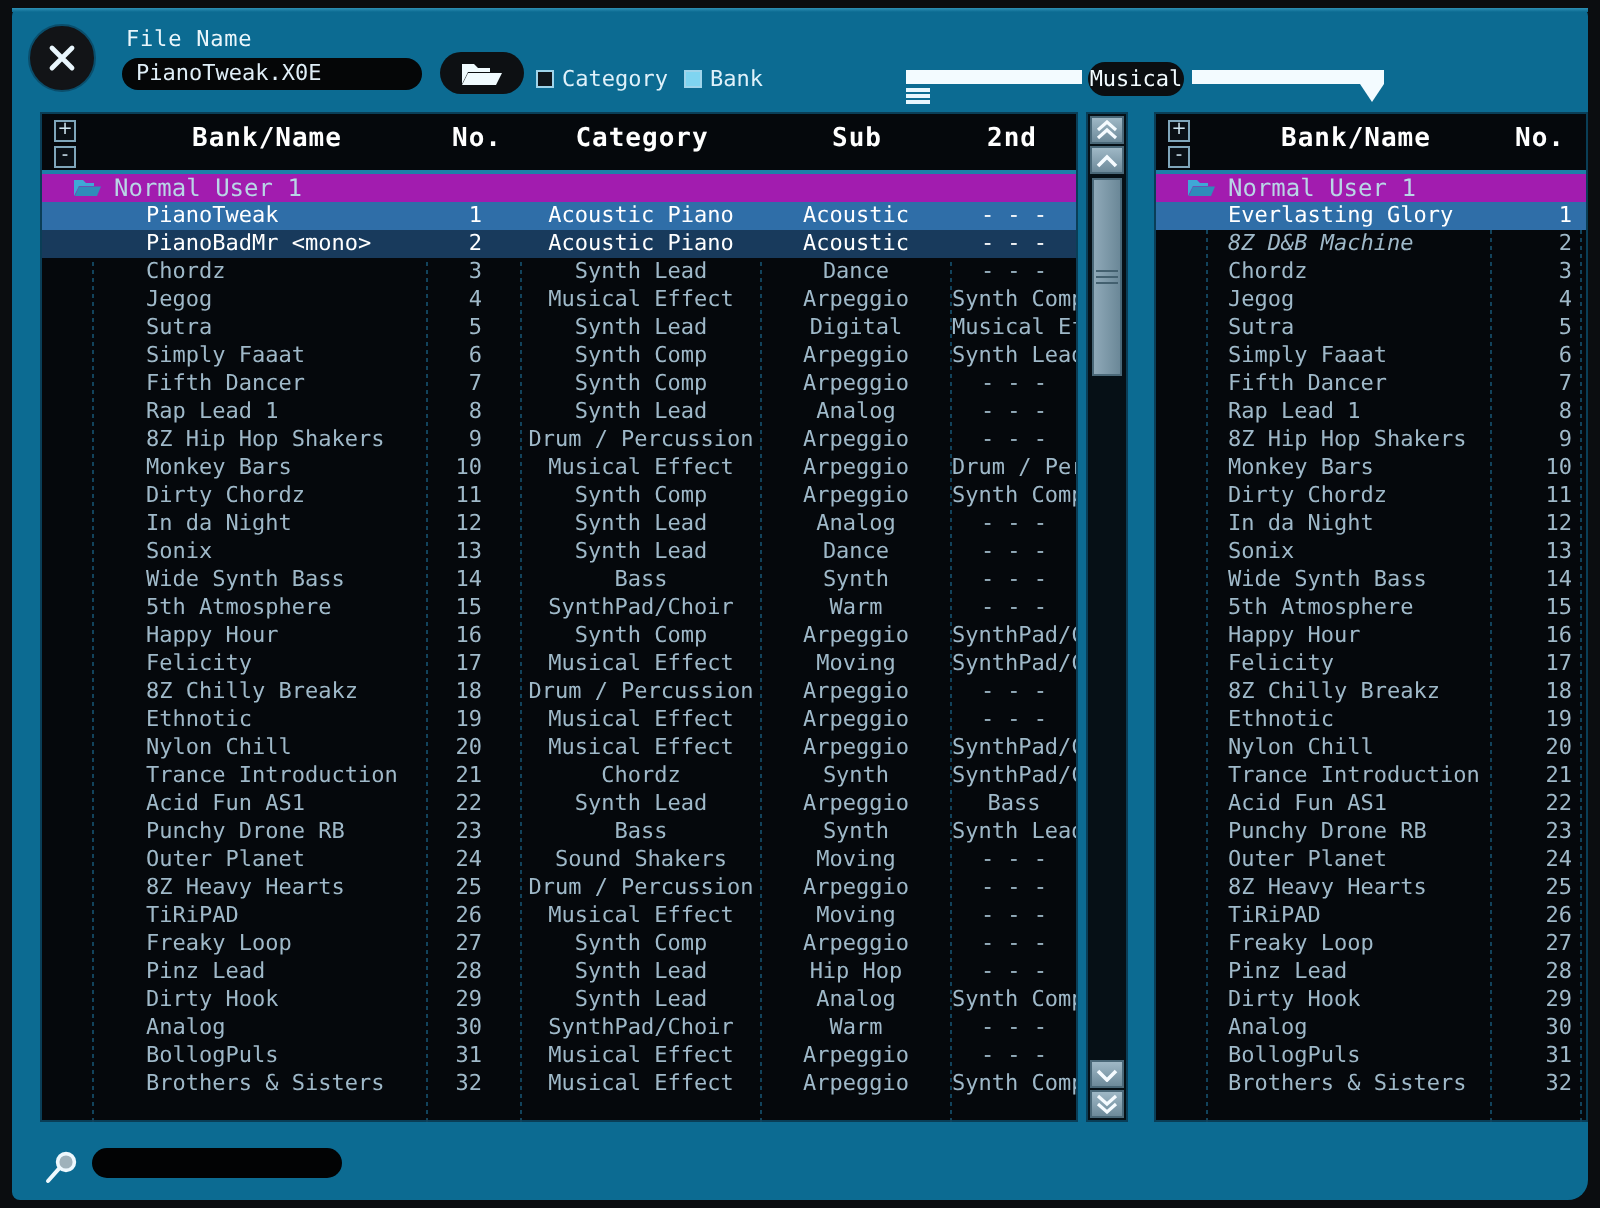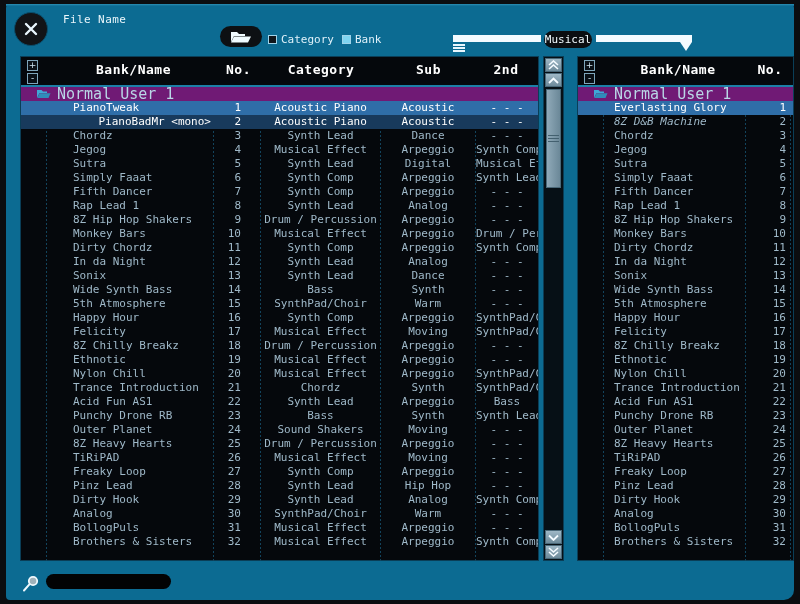--- a/index.html
+++ b/index.html
@@ -103,22 +103,22 @@
     line-height:9px; text-align:center; background:#0a1016; cursor:pointer;
     font-family:"DejaVu Sans",sans-serif;
   }
 
   .tbody{ position:relative; overflow:hidden; }
   #left-panel .tbody{ height:471px; }
   #right-panel .tbody{ height:471px; }
 
   .folder-row{
     position:relative; height:14px; line-height:14px;
-    color:#b9d6e6; font-size:15px; padding-left:36px;
-    background:#701a75;
+    color:#b9d6e6; font-size:12px; padding-left:36px;
+    background:#a21caf;
   }
   .folder-row .fico{ position:absolute; left:16px; top:2px; }
 
   .row{
     position:relative; height:14px; line-height:14px;
     font-size:11px; color:#9fb9c9; white-space:nowrap;
   }
   .row.sel1{ background:#2f6ea8; color:#ffffff; }
   .row.sel2{ background:#183a5c; color:#ffffff; }
   .row .c-name{ position:absolute; text-align:left; overflow:hidden; }
@@ -164,20 +164,21 @@
 <div id="app">
   <div class="window">
 
     <div class="close-btn">
       <svg width="18" height="18" viewBox="0 0 18 18">
         <path d="M4 4 L14 14 M14 4 L4 14" stroke="#e9f6fd" stroke-width="2.4" stroke-linecap="round" fill="none"></path>
       </svg>
     </div>
 
     <div class="filename-label">File Name</div>
+    <div class="filename-field">PianoTweak.X0E</div>
 
     <div class="folder-btn">
       <svg width="22" height="14" viewBox="0 0 22 14">
         <path d="M1 12 L1 2 L7 2 L9 4 L15 4 L15 6 L4 6 Z" fill="#f0fbff"></path>
         <path d="M4 6.5 L21 6.5 L18 12.5 L1 12.5 Z" fill="#f0fbff"></path>
       </svg>
     </div>
 
     <div class="radio-group radio" id="cat-radio">
       <span class="box"></span>
@@ -228,21 +229,21 @@
         </div>
         <div id="left-rows">
             <div class="row sel1">
               <span class="c-name" style="left:52px;width:138px;">PianoTweak</span>
               <span class="c-num" style="left:150px;width:70px;">1</span>
               <span class="c-mid" style="left:240px;width:119px;">Acoustic Piano</span>
               <span class="c-mid" style="left:360px;width:94px;">Acoustic</span>
               <span class="c-mid" style="left:455px;width:62px;">- - -</span>
             </div>
             <div class="row sel2">
-              <span class="c-name" style="left:52px;width:138px;text-align:right;">PianoBadMr &lt;mono&gt;</span>
+              <span class="c-name" style="left:52px;width:138px;">PianoBadMr &lt;mono&gt;</span>
               <span class="c-num" style="left:150px;width:70px;">2</span>
               <span class="c-mid" style="left:240px;width:119px;">Acoustic Piano</span>
               <span class="c-mid" style="left:360px;width:94px;">Acoustic</span>
               <span class="c-mid" style="left:455px;width:62px;">- - -</span>
             </div>
             <div class="row">
               <span class="c-name" style="left:52px;width:138px;">Chordz</span>
               <span class="c-num" style="left:150px;width:70px;">3</span>
               <span class="c-mid" style="left:240px;width:119px;">Synth Lead</span>
               <span class="c-mid" style="left:360px;width:94px;">Dance</span>

